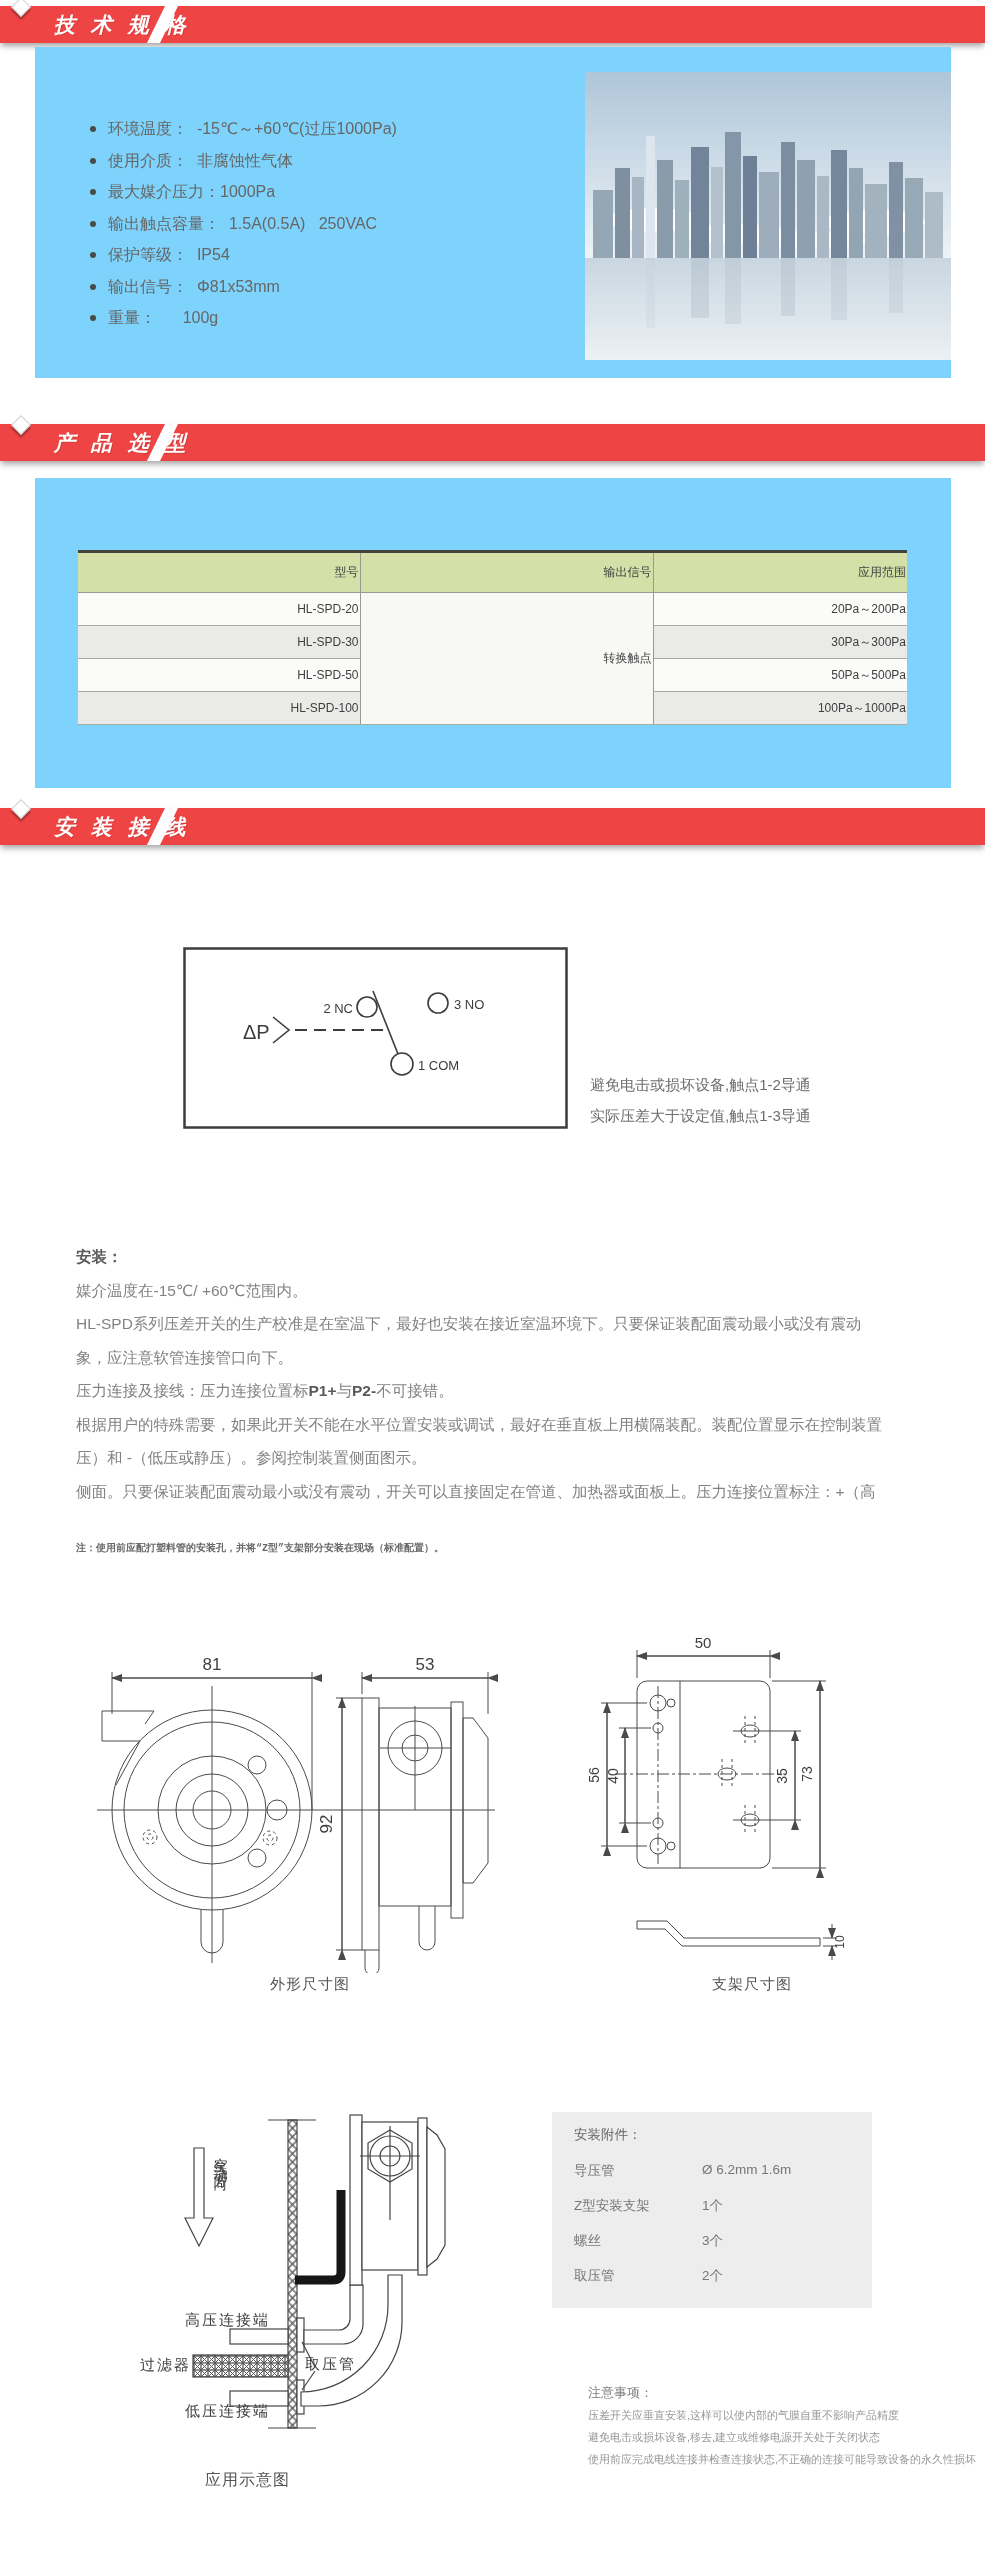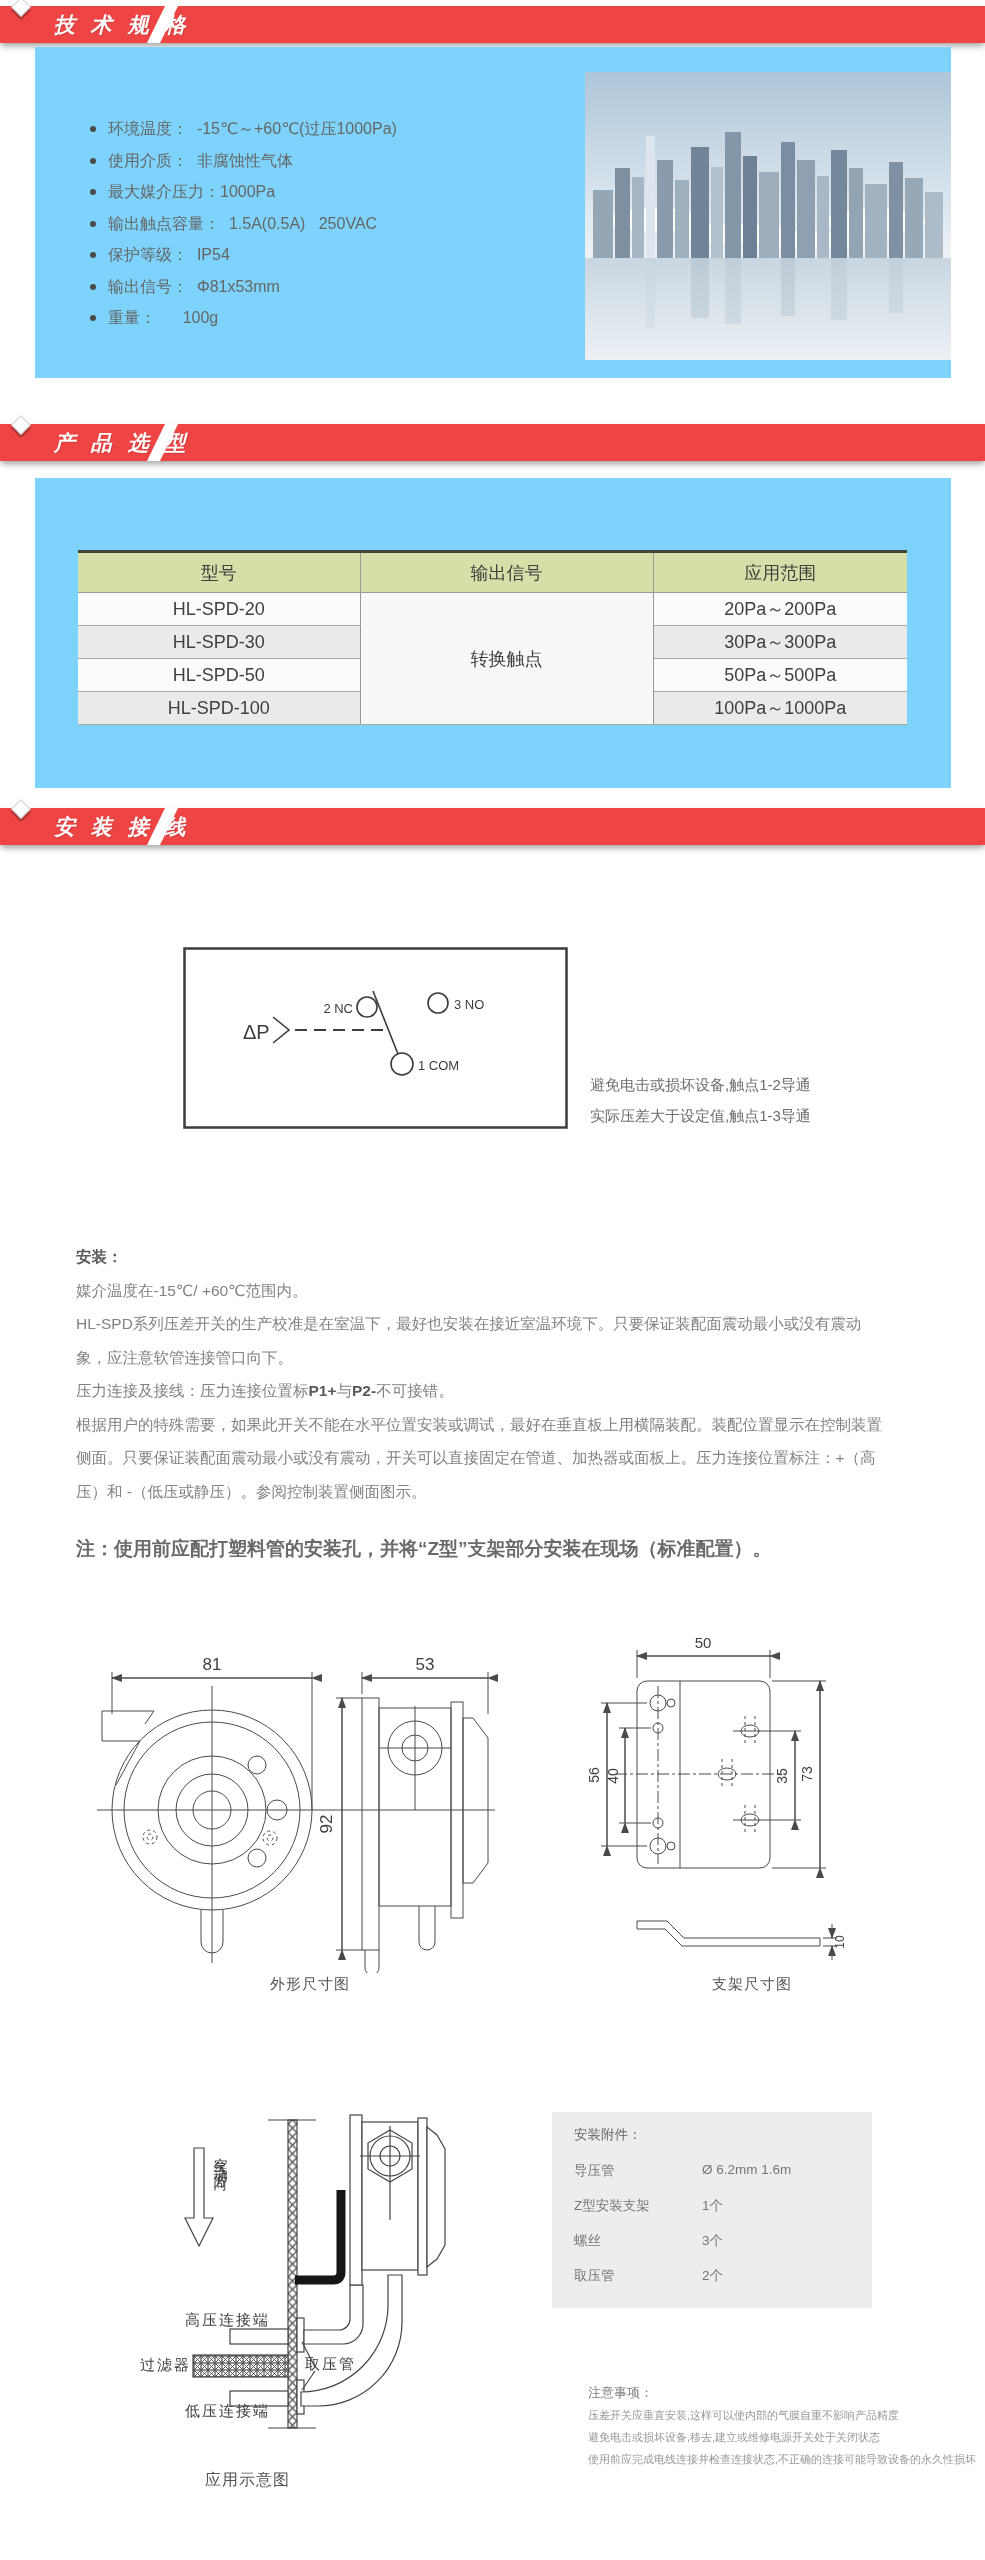--- a/index.html
+++ b/index.html
@@ -22,37 +22,37 @@
   .panel{position:absolute;left:35px;width:916px;background:#7dd3fc;}
 
   
   .spec-list{position:absolute;left:55px;top:66px;font-size:16px;color:#666;}
   .spec-item{height:31.5px;line-height:31.5px;white-space:pre;}
   .spec-item .bullet{display:inline-block;width:6px;height:6px;border-radius:50%;
           background:#4a4a4a;margin-right:12px;vertical-align:2px;}
 
   
   .sel-table{position:absolute;left:43px;top:72px;width:829px;border-collapse:collapse;
-          table-layout:fixed;font-size:18px;color:#3f3f3f;text-align:center;
+          table-layout:fixed;font-size:12px;color:#3f3f3f;text-align:right;
           border-top:3px solid #45443a;}
   .sel-table th{background:#d4e0a8;height:37px;font-weight:normal;
           border-bottom:1px solid #9a9a94;}
   .sel-table td{height:30px;border-bottom:1px solid #aaaaa4;background:#fbfbfa;}
   .sel-table .c2{border-left:1px solid #9a9a94;border-right:1px solid #9a9a94;}
   .sel-table tr.alt td{background:#eaeae8;}
   .sel-table td.merged{background:#f8f8f6;}
 
   
   .wnote{position:absolute;left:590px;font-size:15px;color:#6e6e6e;white-space:nowrap;}
   .install{position:absolute;left:76px;top:1240px;width:890px;font-size:15.5px;
           color:#828282;line-height:33.5px;}
   .install div{white-space:nowrap;}
   .install .head{font-weight:bold;color:#5a5a5a;}
   .install .pbold{font-weight:bold;color:#5a5a5a;}
-  .install .note-line{margin-top:24px;font-weight:bold;color:#6a6a6a;font-size:19px;}
+  .install .note-line{margin-top:24px;font-weight:bold;color:#6a6a6a;font-size:10px;font-family:Liberation Mono, monospace;}
 
   
   .cap{position:absolute;font-size:15px;color:#555;letter-spacing:1px;}
   .dlabel{position:absolute;font-size:15px;color:#3f3f3f;letter-spacing:2px;white-space:nowrap;}
   .vlabel{position:absolute;font-size:14px;color:#3f3f3f;writing-mode:vertical-rl;
           letter-spacing:4px;}
 
   
   .acc{position:absolute;left:552px;top:2112px;width:320px;height:196px;background:#ededed;
           font-size:13.5px;color:#777;}
@@ -202,22 +202,22 @@
   <div class="wnote" style="top:1076px">避免电击或损坏设备,触点1-2导通</div>
   <div class="wnote" style="top:1107px">实际压差大于设定值,触点1-3导通</div>
 
   <div class="install">
     <div class="head">安装：</div>
     <div>媒介温度在-15℃/ +60℃范围内。</div>
     <div>HL-SPD系列压差开关的生产校准是在室温下，最好也安装在接近室温环境下。只要保证装配面震动最小或没有震动</div>
     <div>象，应注意软管连接管口向下。</div>
     <div><span>压力连接及接线：压力连接位置标</span><span class="pbold">P1+</span><span>与</span><span class="pbold">P2-</span><span>不可接错。</span></div>
     <div>根据用户的特殊需要，如果此开关不能在水平位置安装或调试，最好在垂直板上用横隔装配。装配位置显示在控制装置</div>
+    <div>压）和 -（低压或静压）。参阅控制装置侧面图示。</div>
     <div>侧面。只要保证装配面震动最小或没有震动，开关可以直接固定在管道、加热器或面板上。压力连接位置标注：+（高</div>
-    <div>压）和 -（低压或静压）。参阅控制装置侧面图示。</div>
     <div class="note-line">注：使用前应配打塑料管的安装孔，并将“Z型”支架部分安装在现场（标准配置）。</div>
   </div>
 
   <svg class="abs" style="left:95px;top:1628px" width="460" height="345" viewBox="0 0 460 345" fill="none" stroke="#4a4a4a" stroke-width="1">
     <defs>
       <marker id="aA" markerWidth="11" markerHeight="8" refX="10" refY="4" orient="auto">
         <path d="M0,0 L11,4 L0,8 z" fill="#4a4a4a" stroke="none"></path>
       </marker>
     </defs>
 

